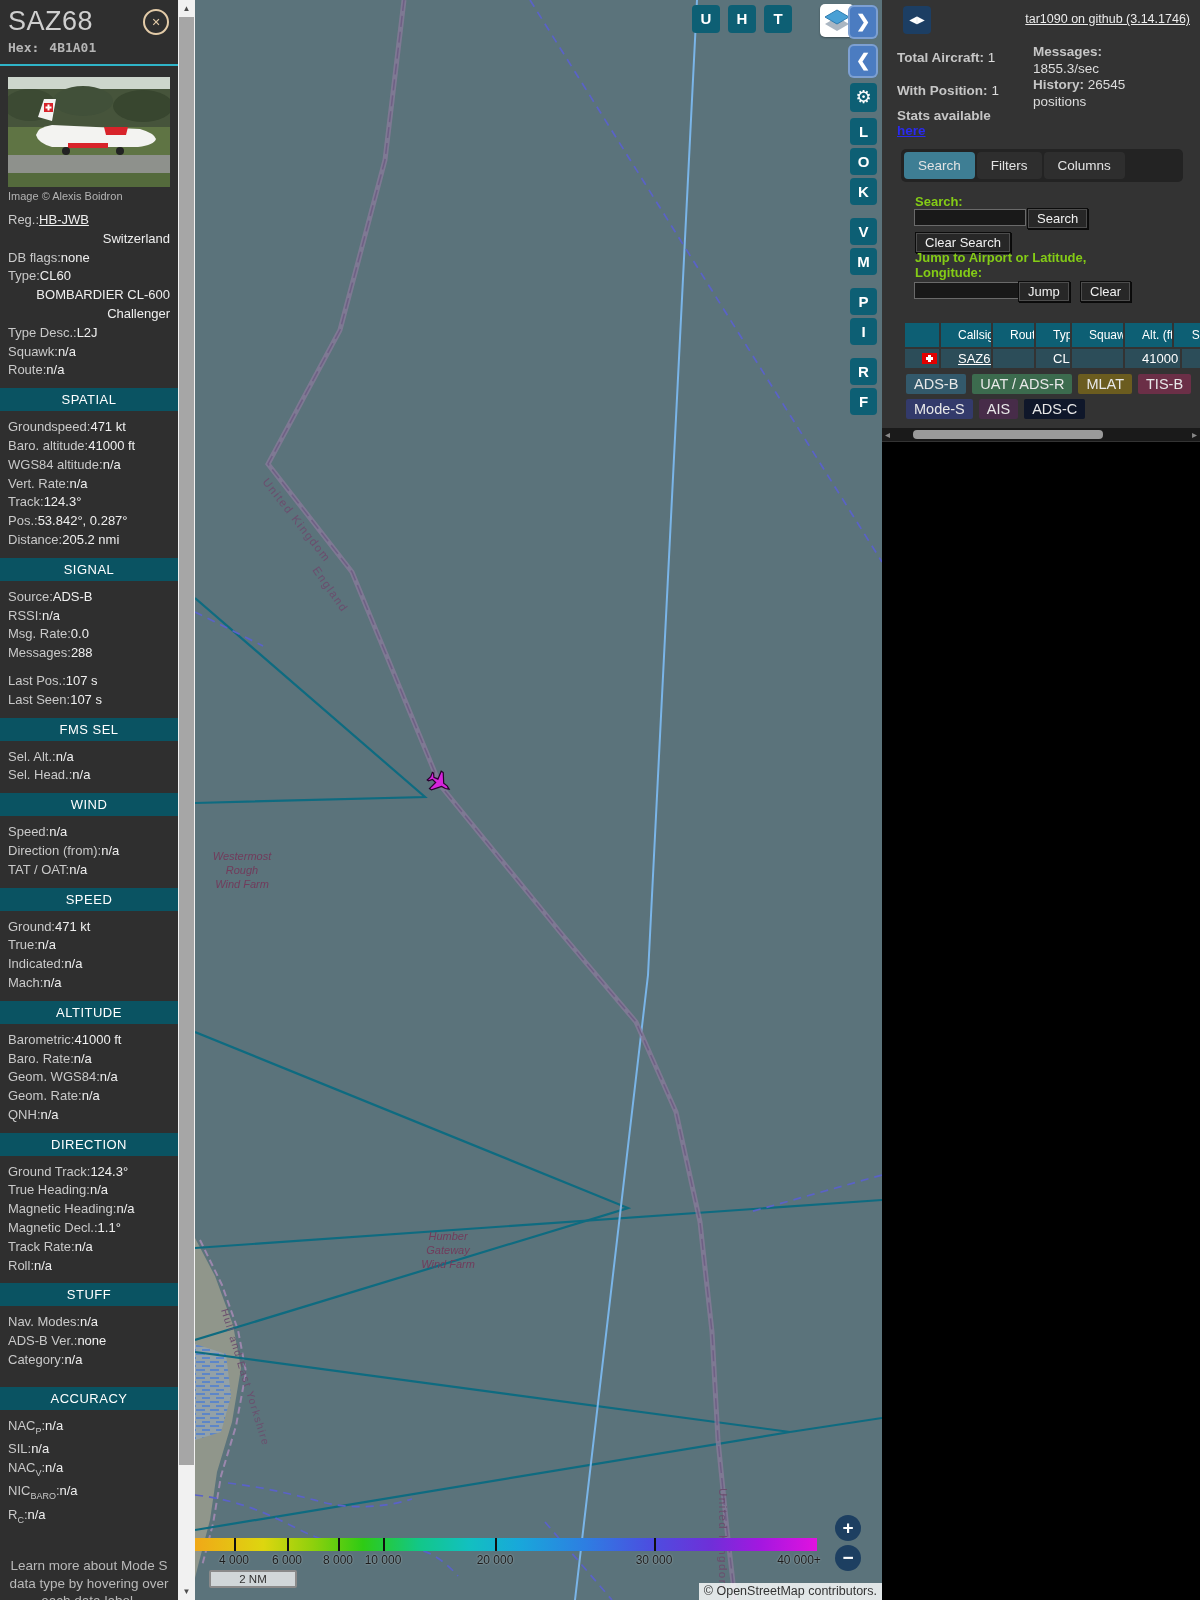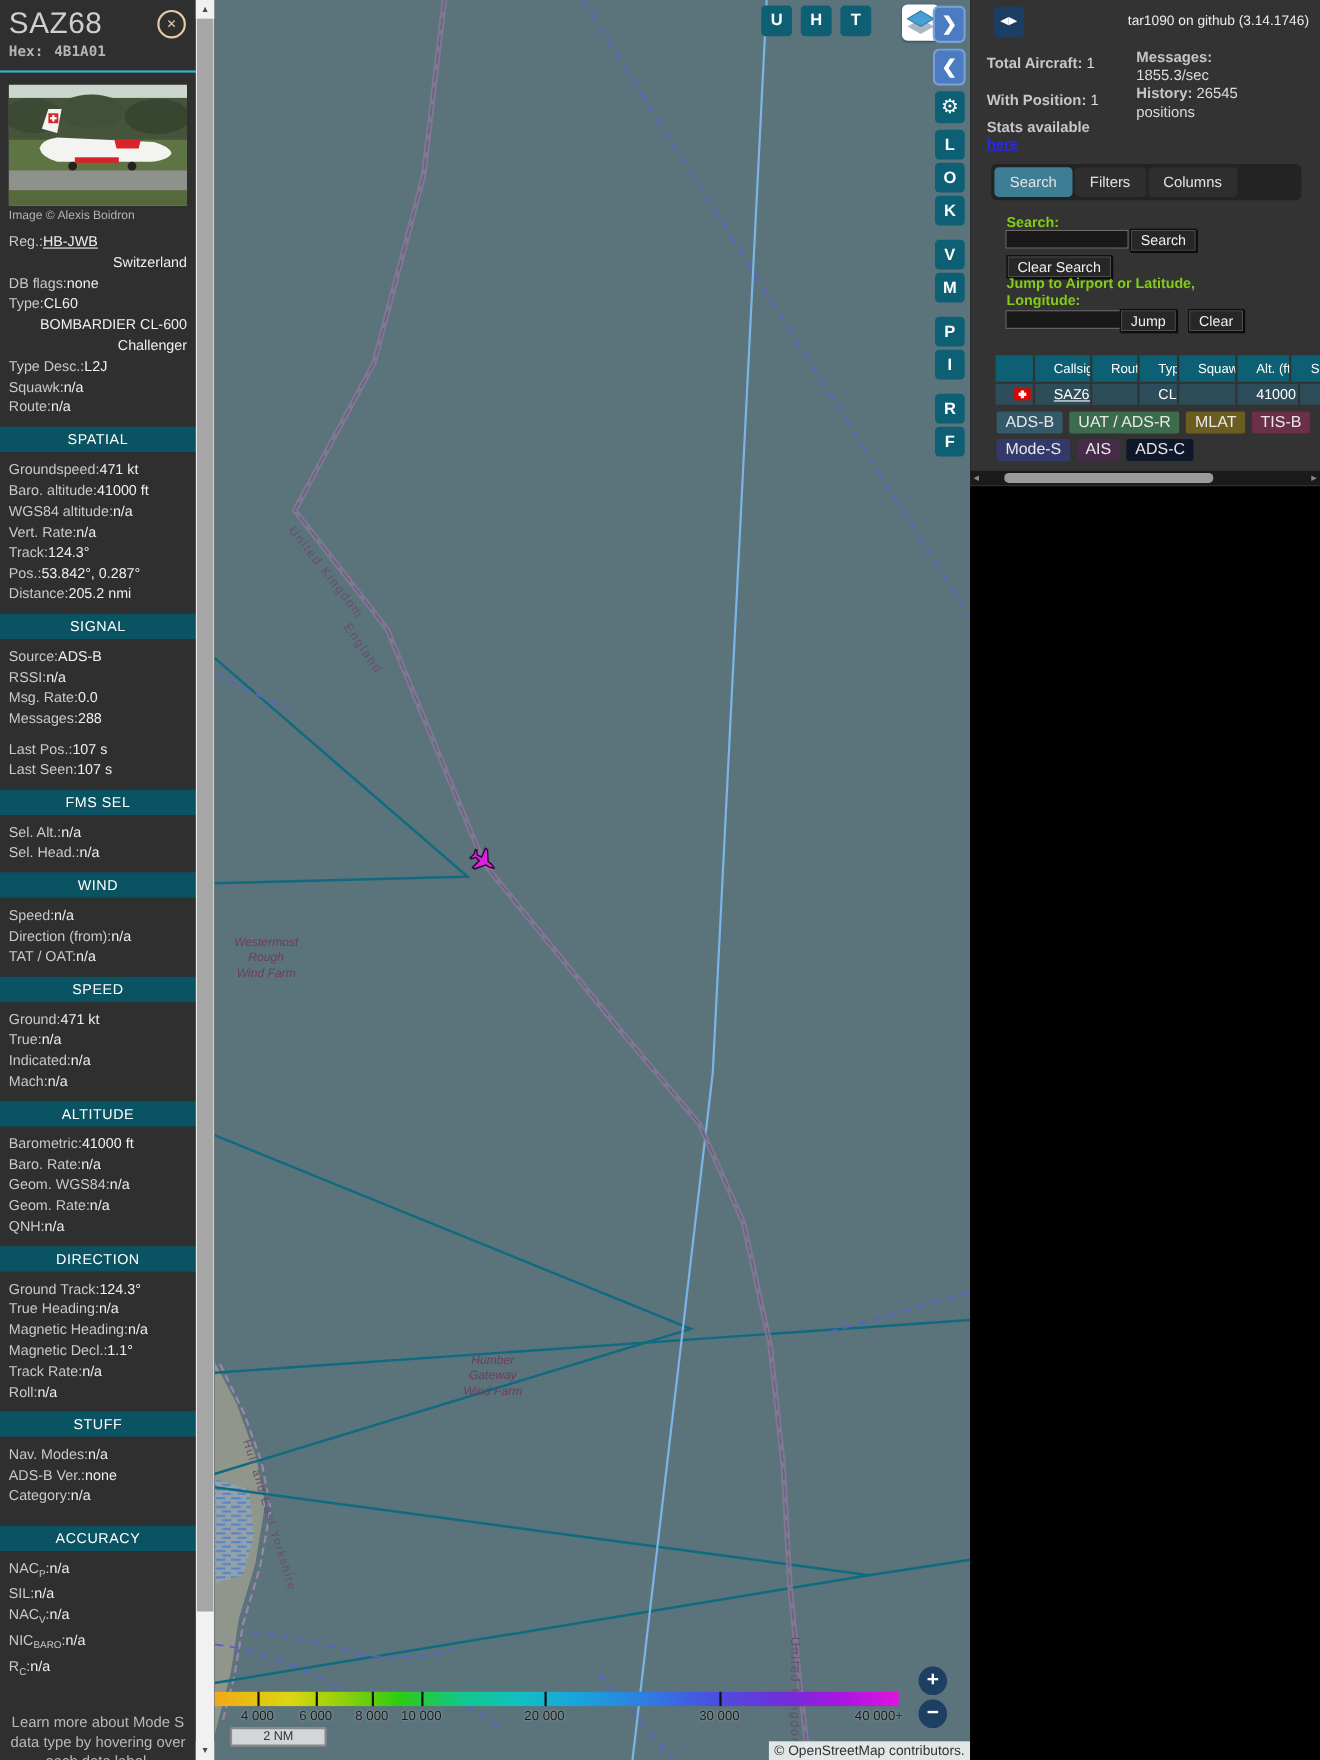--- a/index.html
+++ b/index.html
@@ -55,21 +55,21 @@
              text-shadow:0 0 2px rgba(255,255,255,.5);white-space:nowrap;}
   #scale-box{position:absolute;left:14px;top:1570px;width:84px;height:14px;background:rgba(248,248,248,.75);
              border:2px solid #8a8a8a;border-radius:2px;text-align:center;font-size:11.5px;color:#333;line-height:14px;}
   #attribution{position:absolute;right:0;top:1583px;height:17px;background:rgba(255,255,255,.82);
                padding:0 5px;font-size:12.5px;color:#333;line-height:17px;white-space:nowrap;}
   
   #panel{position:absolute;left:882px;top:0;width:318px;height:1600px;background:#000;}
   #panel-top{position:relative;height:442px;background:#333;color:#ddd;overflow:hidden;}
   #nav-toggle{position:absolute;left:21px;top:6px;width:28px;height:28px;background:#1c3e63;border-radius:4px;
               color:#fff;font-size:10px;text-align:center;line-height:28px;letter-spacing:0;cursor:pointer;}
-  #gh-link{position:absolute;right:10px;top:12px;font-size:12.5px;color:#ececec;cursor:pointer;}
+  #gh-link{position:absolute;right:10px;top:12px;font-size:12.5px;color:#ececec;text-decoration:underline;cursor:pointer;}
   .stat{position:absolute;font-size:13.5px;color:#dcdcdc;line-height:17px;}
   .stat b{color:#c6c6c6;}
   #stat-link{color:#2a2aee;font-weight:bold;text-decoration:underline;cursor:pointer;}
   #tabs{position:absolute;left:19px;top:149px;width:276px;background:#232323;border-radius:5px;
         padding:3px;display:flex;gap:2px;}
   .tab{padding:6px 14px;font-size:13.5px;background:#2e2e2e;color:#e3e3e3;border-radius:4px;cursor:pointer;white-space:nowrap;}
   .tab.active{background:#3e7e94;}
   .f-label{position:absolute;font-weight:bold;font-size:13px;color:#84cc16;}
   .f-input{position:absolute;width:104px;height:15px;background:#191919;border:1px solid #6a6a6a;
            color:#eee;font-size:12px;padding:0 3px;}

